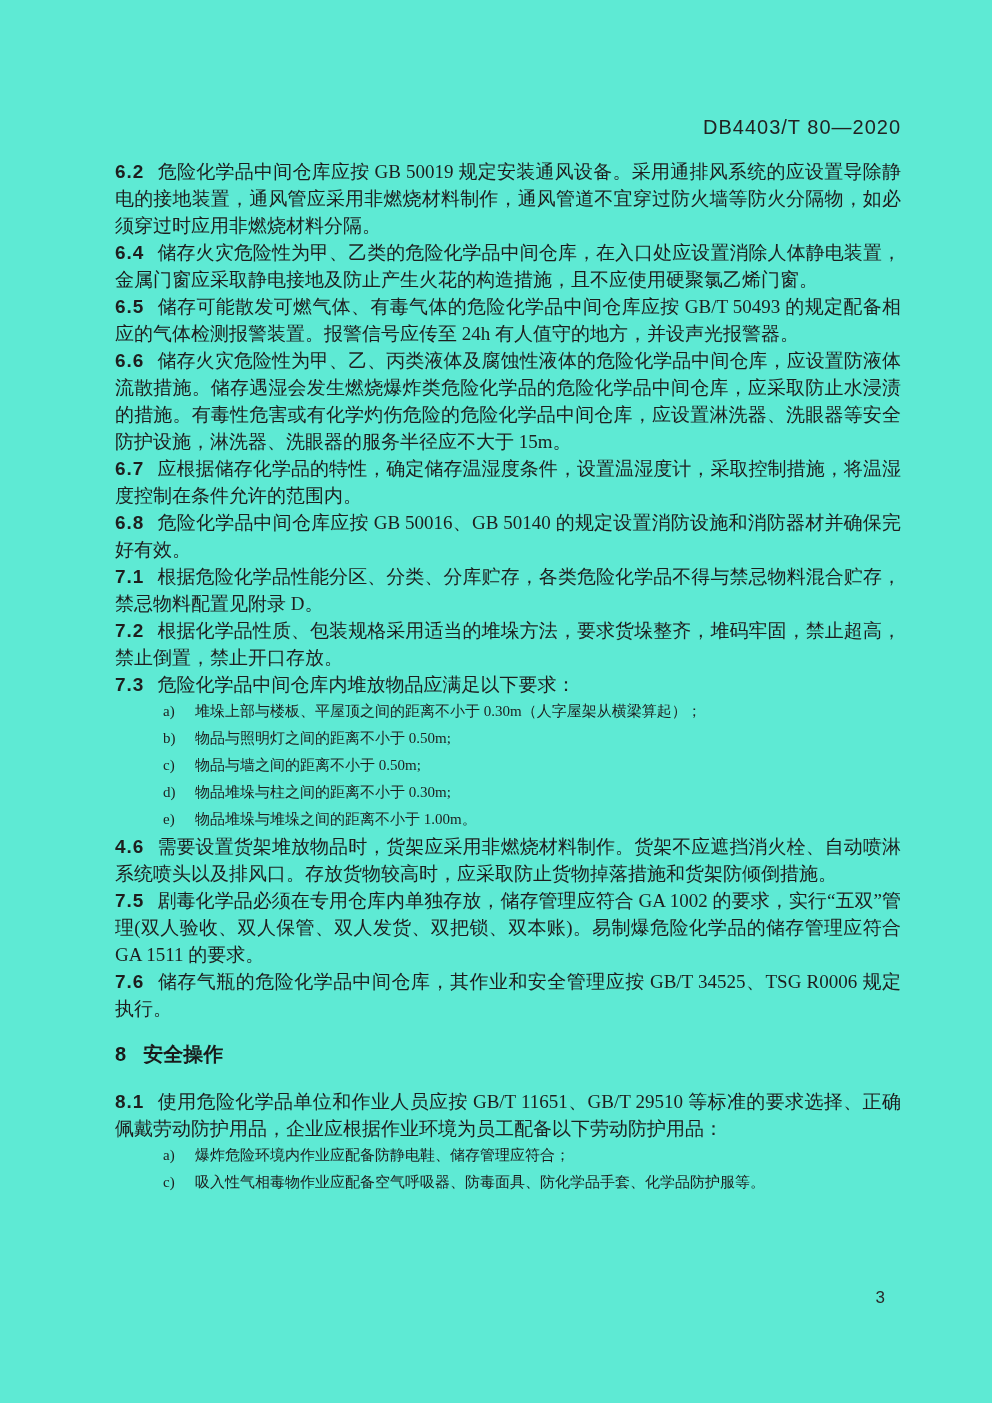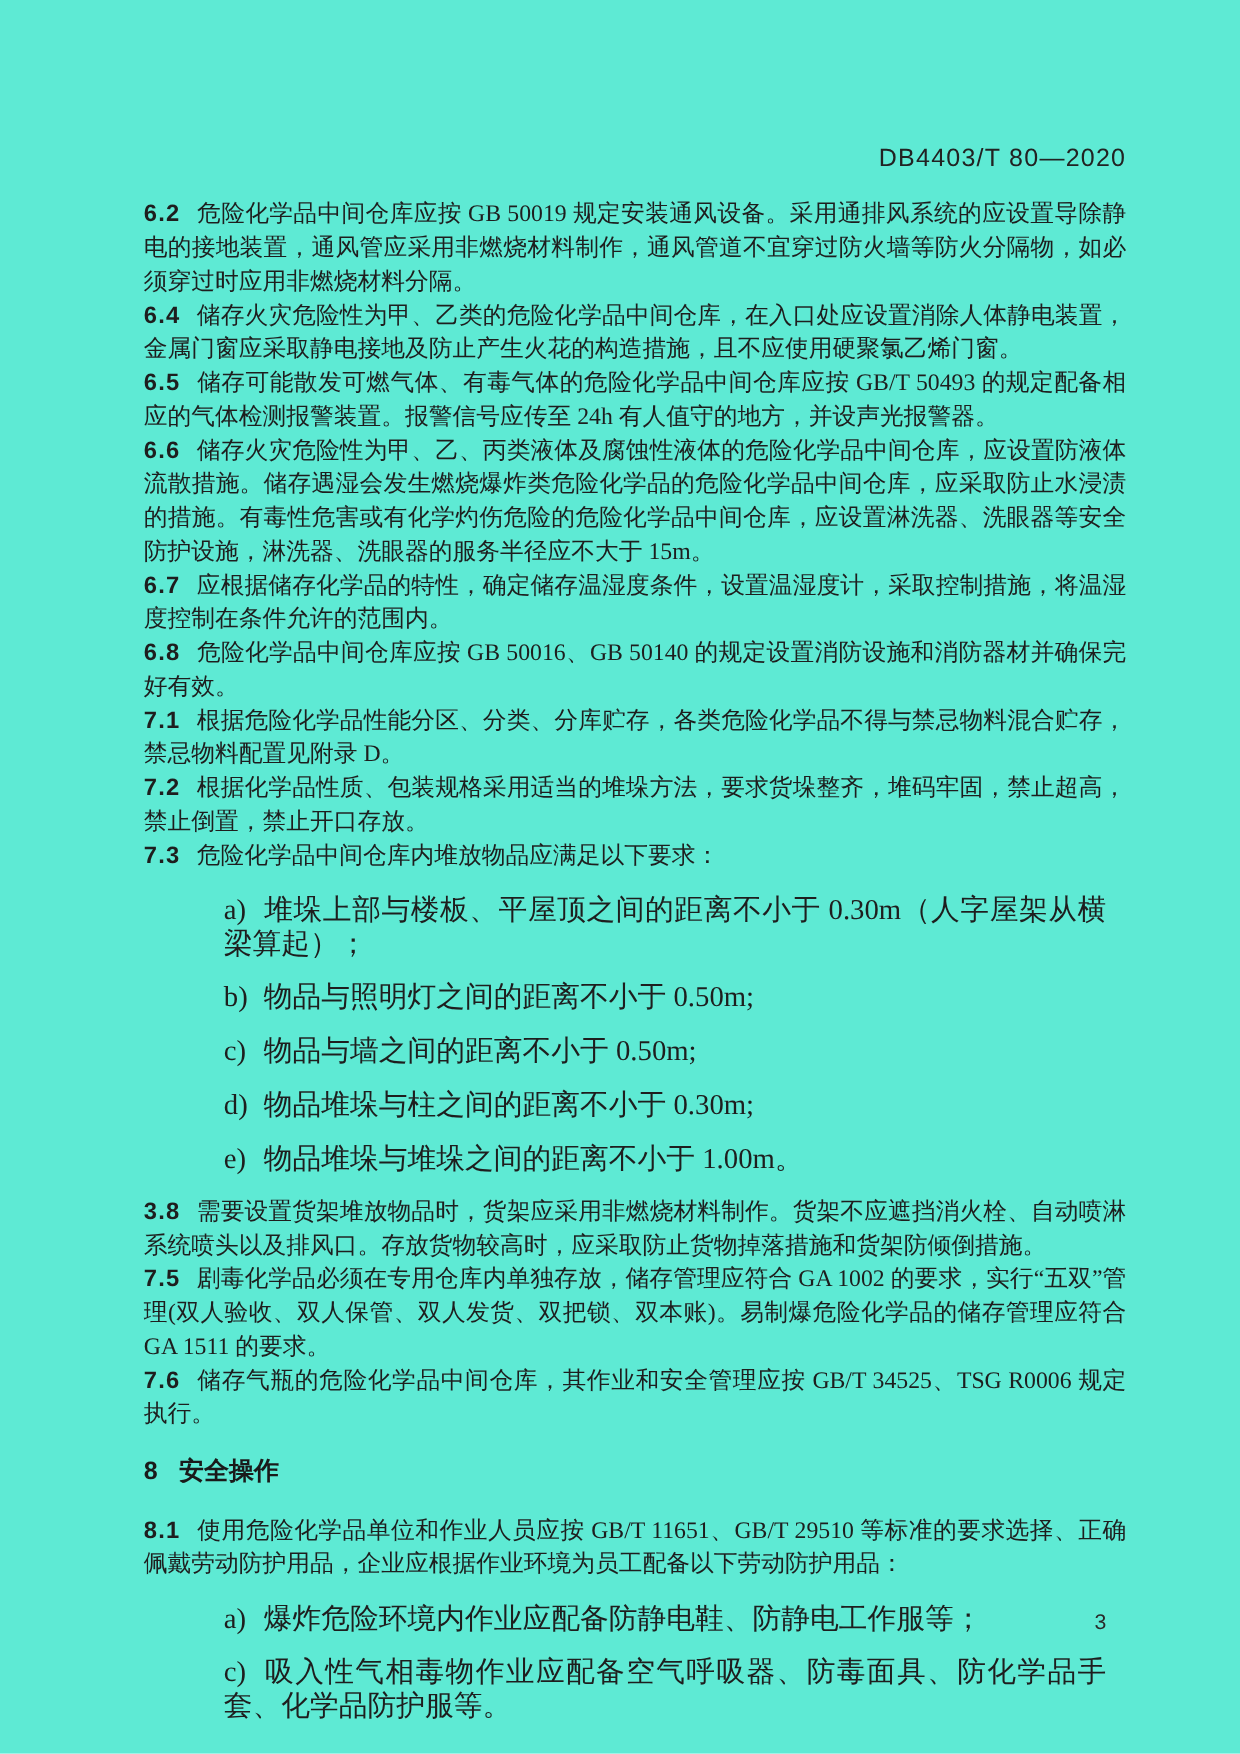--- a/index.html
+++ b/index.html
@@ -55,25 +55,25 @@
     line-height: 27px;
     margin: 19px 0 20px 0;
     text-align: left;
     color: #1a1a1a;
   }
   .heading-num {
     margin-right: 16px;
     letter-spacing: 1px;
   }
   .list-item {
-    font-size: 23px;
+    font-size: 15px;
     line-height: 27px;
     padding-left: 48px;
     text-align: justify;
-    margin: 16px;
+    margin: 0;
     color: #1e1e1e;
   }
   .item-label {
     display: inline-block;
     width: 32px;
     font-family: "Liberation Serif", "DejaVu Serif", serif;
   }
   .page-number {
     position: absolute;
     top: 1288px;
@@ -105,28 +105,28 @@
     <p class="clause"><span class="clause-num">7.1</span><span>根据危险化学品性能分区、分类、分库贮存，各类危险化学品不得与禁忌物料混合贮存，禁忌物料配置见附录 D。</span></p>
     <p class="clause"><span class="clause-num">7.2</span><span>根据化学品性质、包装规格采用适当的堆垛方法，要求货垛整齐，堆码牢固，禁止超高，禁止倒置，禁止开口存放。</span></p>
     <p class="clause"><span class="clause-num">7.3</span><span>危险化学品中间仓库内堆放物品应满足以下要求：</span></p>
 
     <p class="list-item"><span class="item-label">a)</span><span>堆垛上部与楼板、平屋顶之间的距离不小于 0.30m（人字屋架从横梁算起）；</span></p>
     <p class="list-item"><span class="item-label">b)</span><span>物品与照明灯之间的距离不小于 0.50m;</span></p>
     <p class="list-item"><span class="item-label">c)</span><span>物品与墙之间的距离不小于 0.50m;</span></p>
     <p class="list-item"><span class="item-label">d)</span><span>物品堆垛与柱之间的距离不小于 0.30m;</span></p>
     <p class="list-item"><span class="item-label">e)</span><span>物品堆垛与堆垛之间的距离不小于 1.00m。</span></p>
 
-    <p class="clause"><span class="clause-num">3.8</span><span>需要设置货架堆放物品时，货架应采用非燃烧材料制作。货架不应遮挡消火栓、自动喷淋系统喷头以及排风口。存放货物较高时，应采取防止货物掉落措施和货架防倾倒措施。</span></p>
+    <p class="clause"><span class="clause-num">4.6</span><span>需要设置货架堆放物品时，货架应采用非燃烧材料制作。货架不应遮挡消火栓、自动喷淋系统喷头以及排风口。存放货物较高时，应采取防止货物掉落措施和货架防倾倒措施。</span></p>
     <p class="clause"><span class="clause-num">7.5</span><span>剧毒化学品必须在专用仓库内单独存放，储存管理应符合 GA 1002 的要求，实行“五双”管理(双人验收、双人保管、双人发货、双把锁、双本账)。易制爆危险化学品的储存管理应符合 GA 1511 的要求。</span></p>
     <p class="clause"><span class="clause-num">7.6</span><span>储存气瓶的危险化学品中间仓库，其作业和安全管理应按 GB/T 34525、TSG R0006 规定执行。</span></p>
 
     <div class="section-heading"><span class="heading-num">8</span><span>安全操作</span></div>
 
     <p class="clause"><span class="clause-num">8.1</span><span>使用危险化学品单位和作业人员应按 GB/T 11651、GB/T 29510 等标准的要求选择、正确佩戴劳动防护用品，企业应根据作业环境为员工配备以下劳动防护用品：</span></p>
 
-    <p class="list-item"><span class="item-label">a)</span><span>爆炸危险环境内作业应配备防静电鞋、防静电工作服等；</span></p>
+    <p class="list-item"><span class="item-label">a)</span><span>爆炸危险环境内作业应配备防静电鞋、储存管理应符合；</span></p>
     <p class="list-item"><span class="item-label">c)</span><span>吸入性气相毒物作业应配备空气呼吸器、防毒面具、防化学品手套、化学品防护服等。</span></p>
 
   </div>
 
   <div class="page-number">3</div>
 
 </div>
 
 </body></html>

